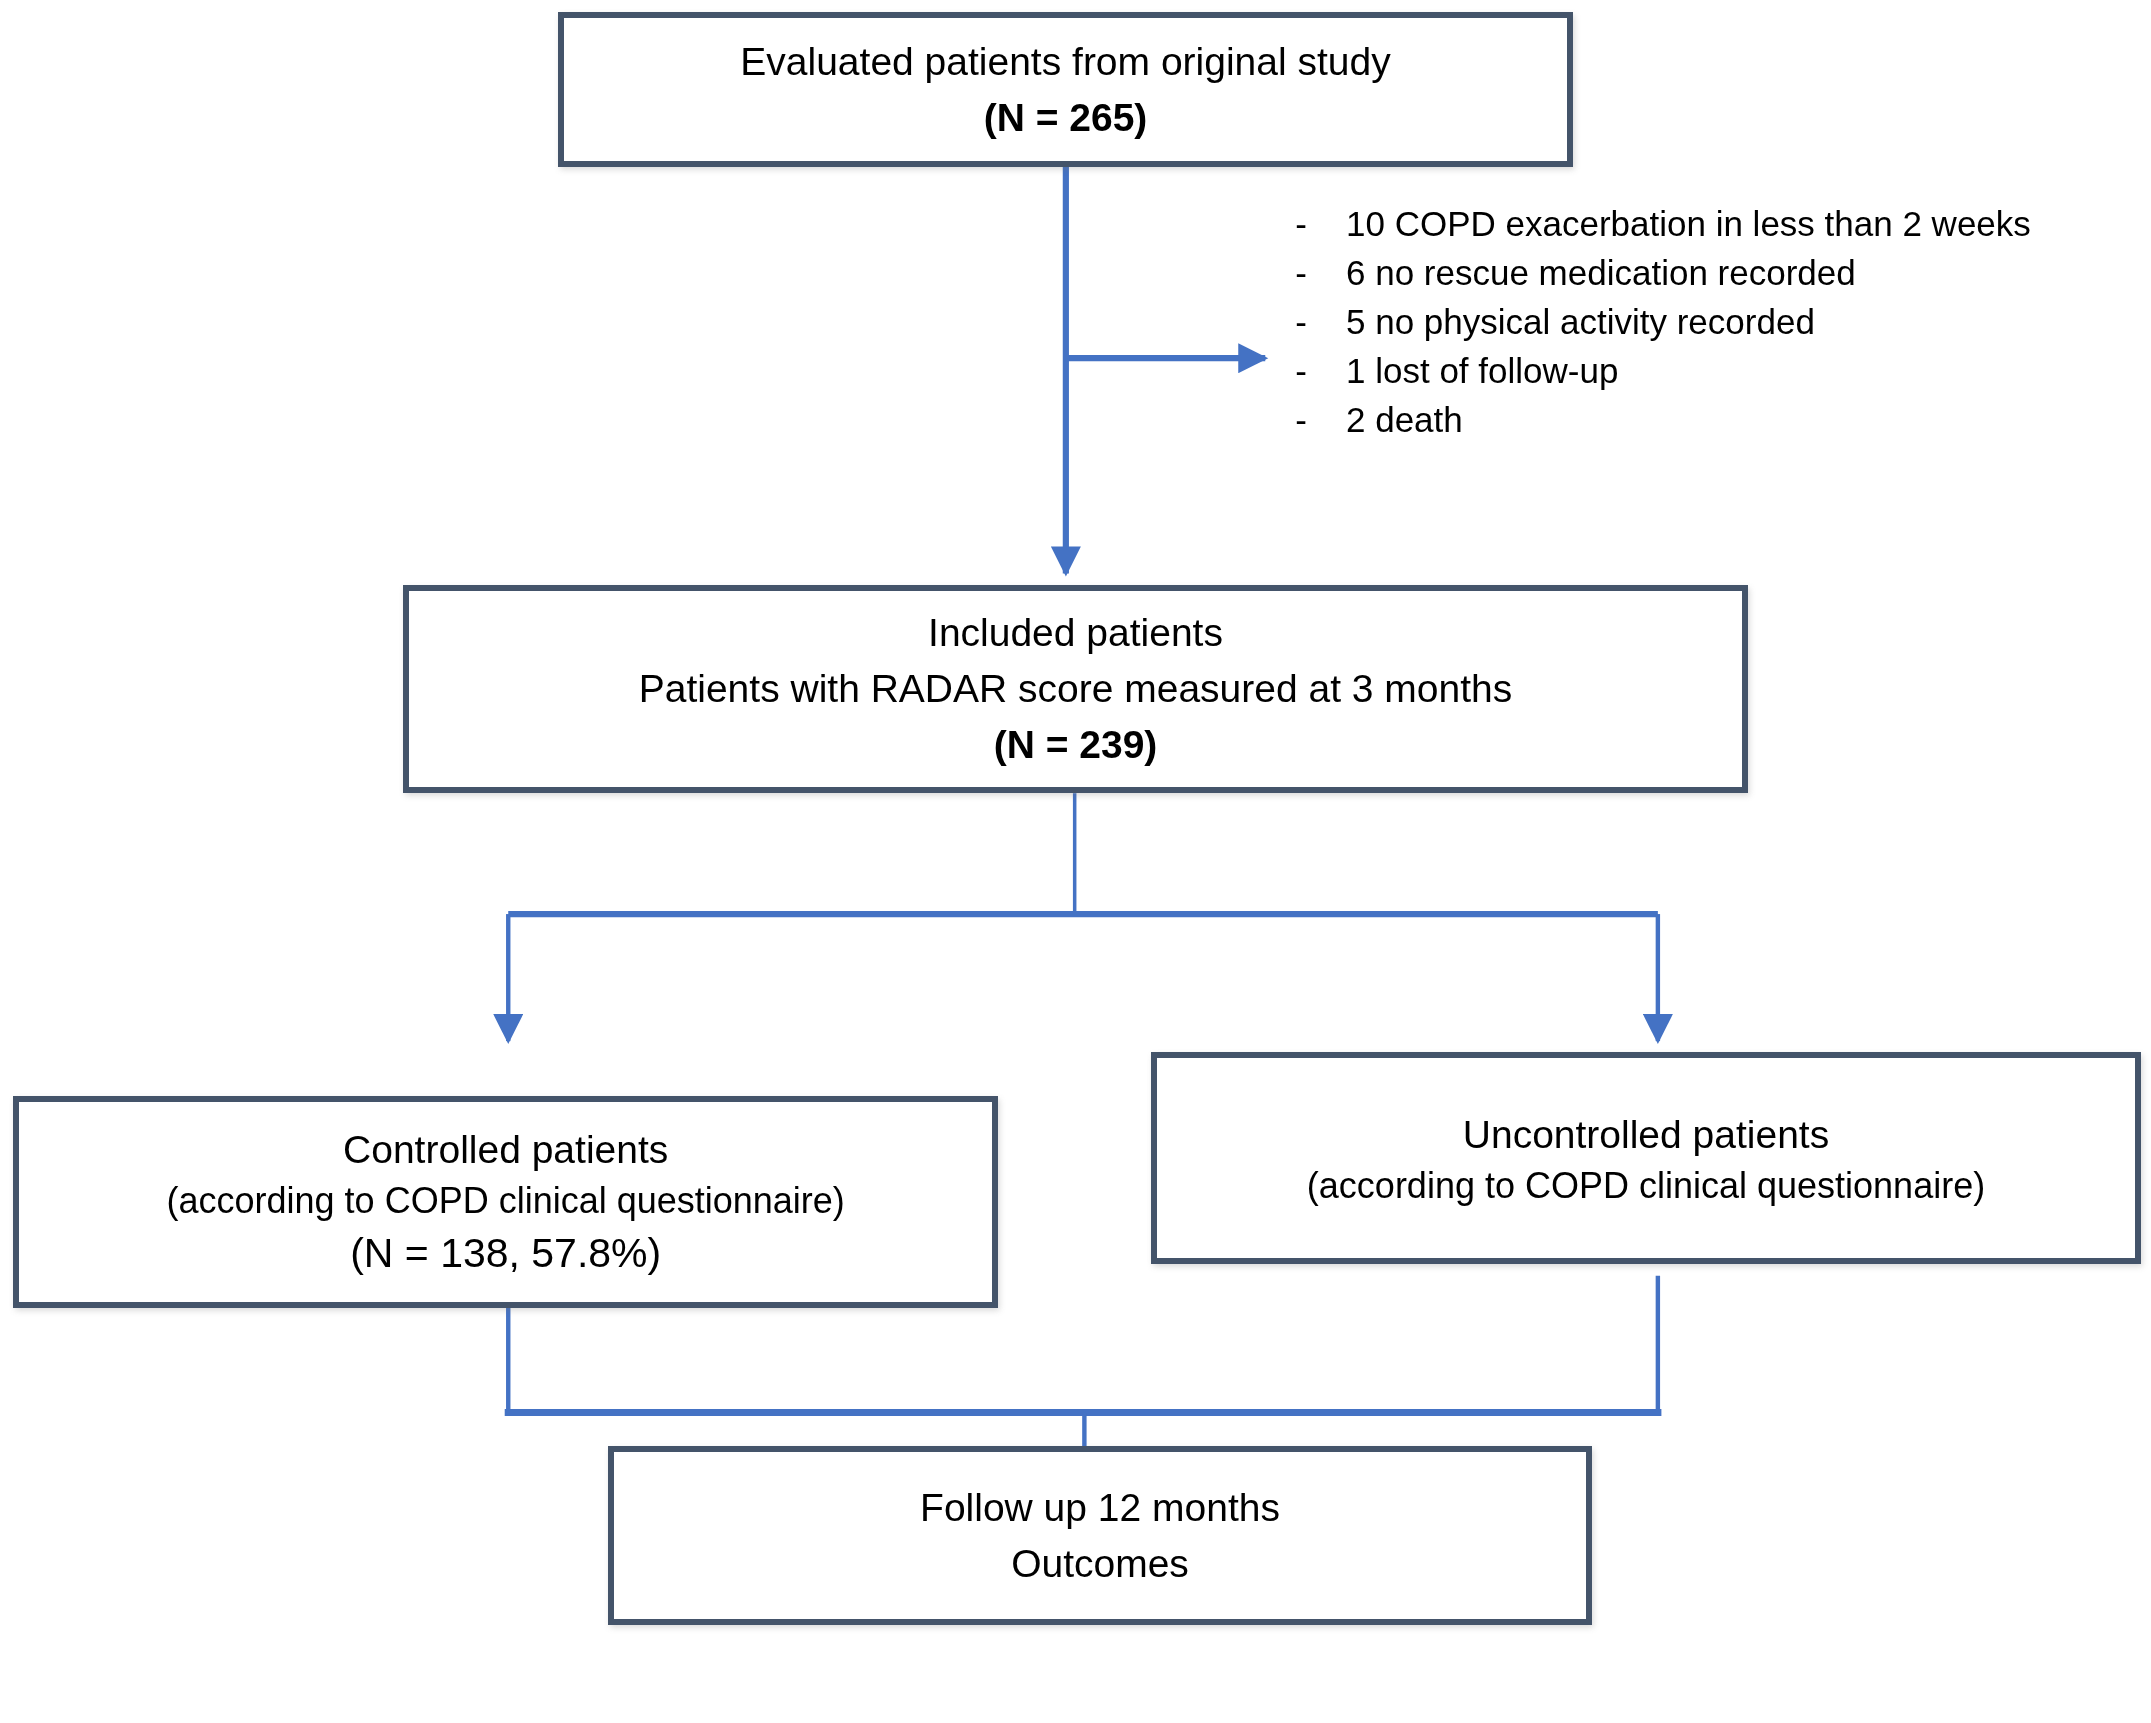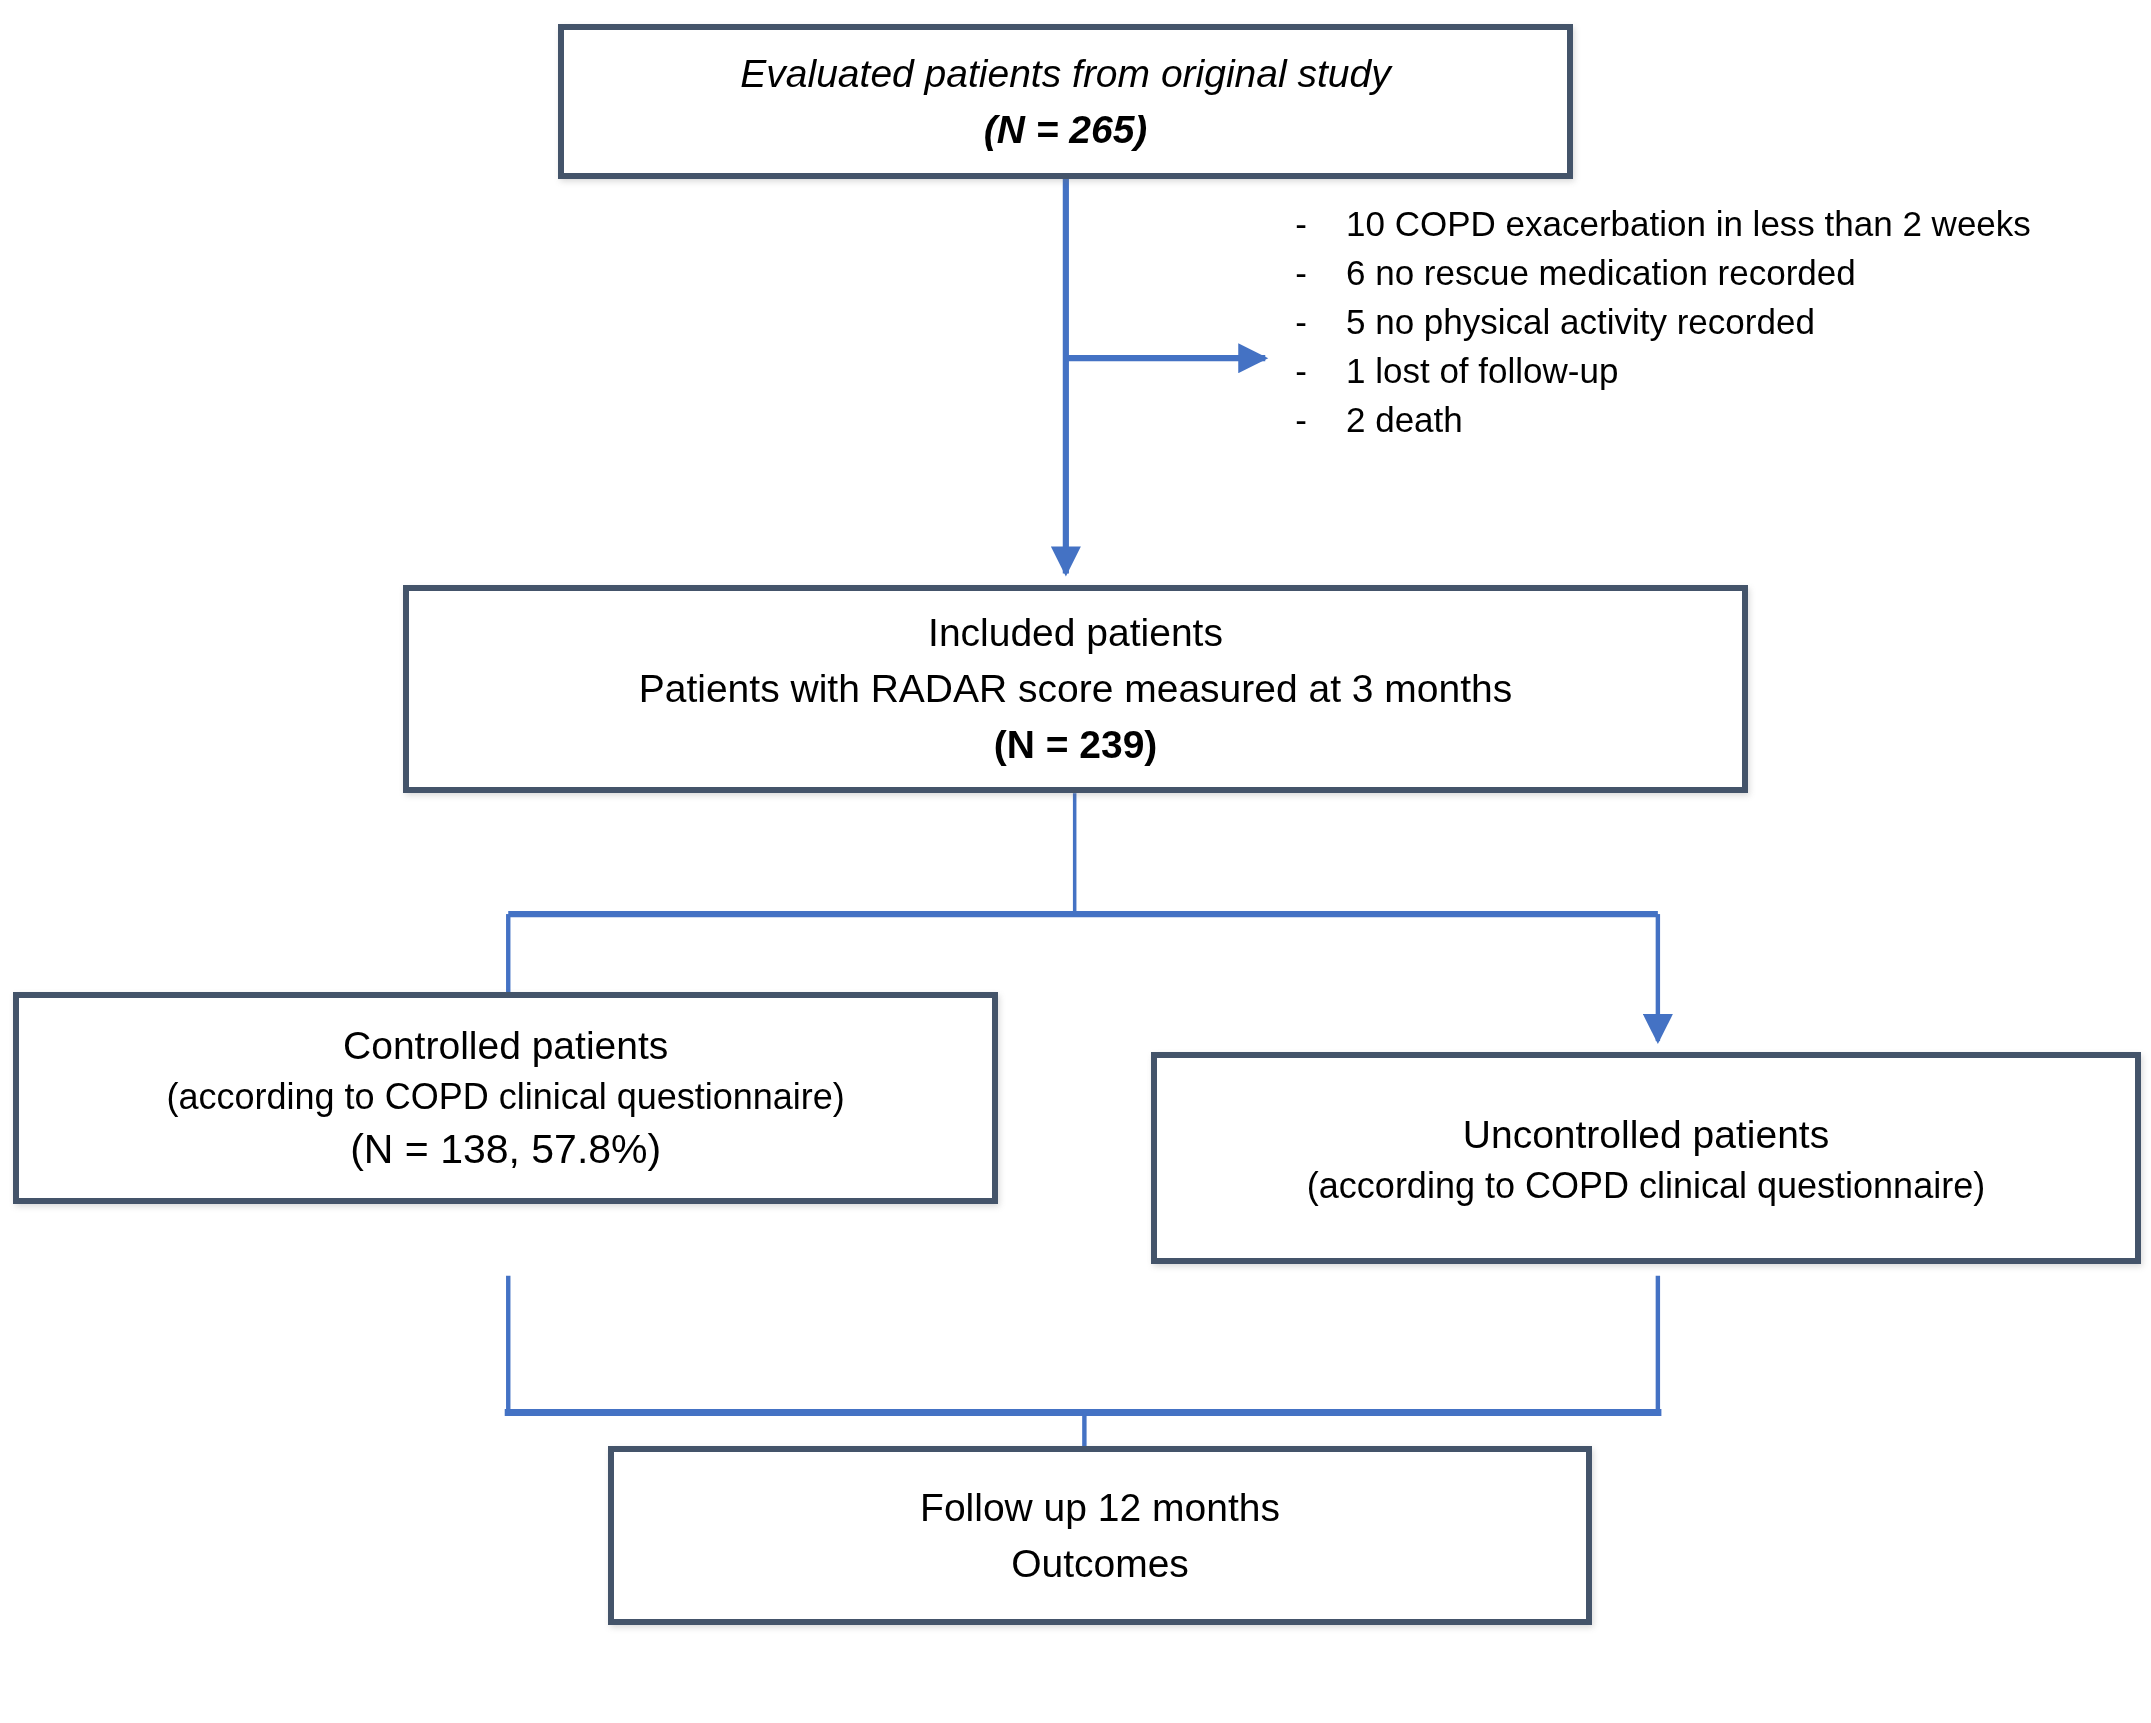--- a/index.html
+++ b/index.html
@@ -29,23 +29,23 @@
     justify-content: center;
     text-align: center;
     z-index: 2;
     box-shadow: 1.8px 2.6px 6.2px rgba(110,110,110,0.28);
   }
   .t44 { font-size: 39px; line-height: 56px; }
   .t46 { font-size: 41px; line-height: 58px; }
   .t35 { font-size: 36px; line-height: 46px; }
   .bold { font-weight: bold; }
 
-  .box-evaluated   { left: 558px;  top: 24px;    width: 1015px; height: 155px; font-style: italic; }
+  .box-evaluated   { left: 558px;  top: 12px;    width: 1015px; height: 155px; }
   .box-included    { left: 403px;  top: 585px;  width: 1345px; height: 208px; }
-  .box-controlled  { left: 13.2px;   top: 992px; width: 985px; height: 212px; }
+  .box-controlled  { left: 13.2px;   top: 1096px; width: 985px; height: 212px; }
   .box-uncontrolled{ left: 1151px; top: 1052px; width: 990px; height: 212px; }
   .box-followup    { left: 608px;  top: 1446px; width: 984px; height: 179px; }
 
   .excluded {
     position: absolute;
     left: 1290px;
     top: 199px;
     width: 856px;
     font-size: 35px;
     line-height: 49px;

